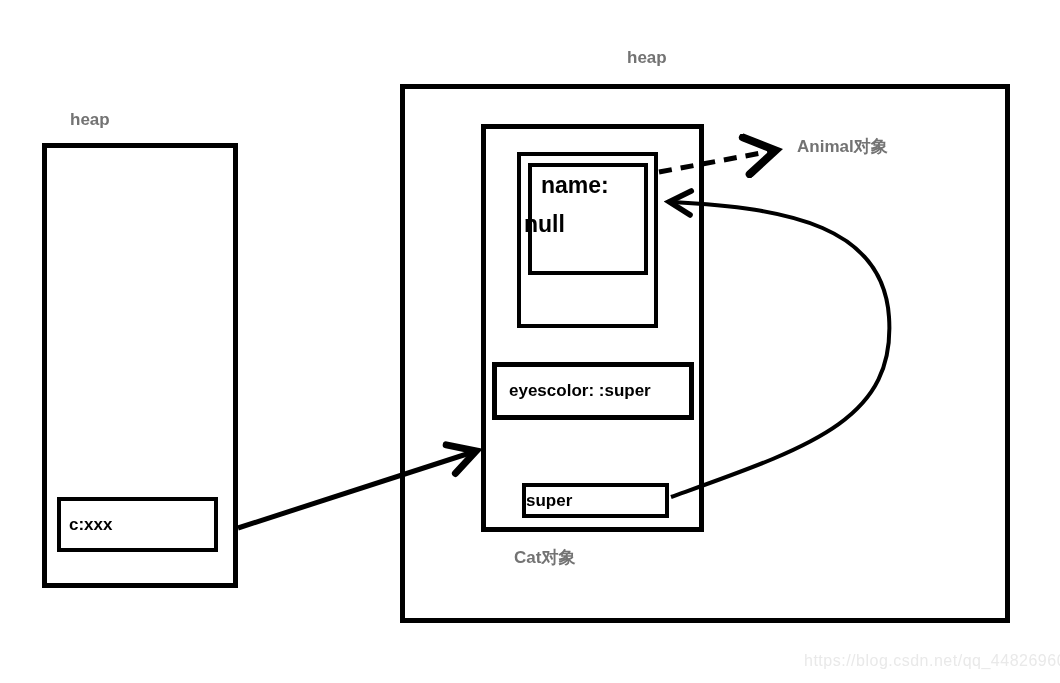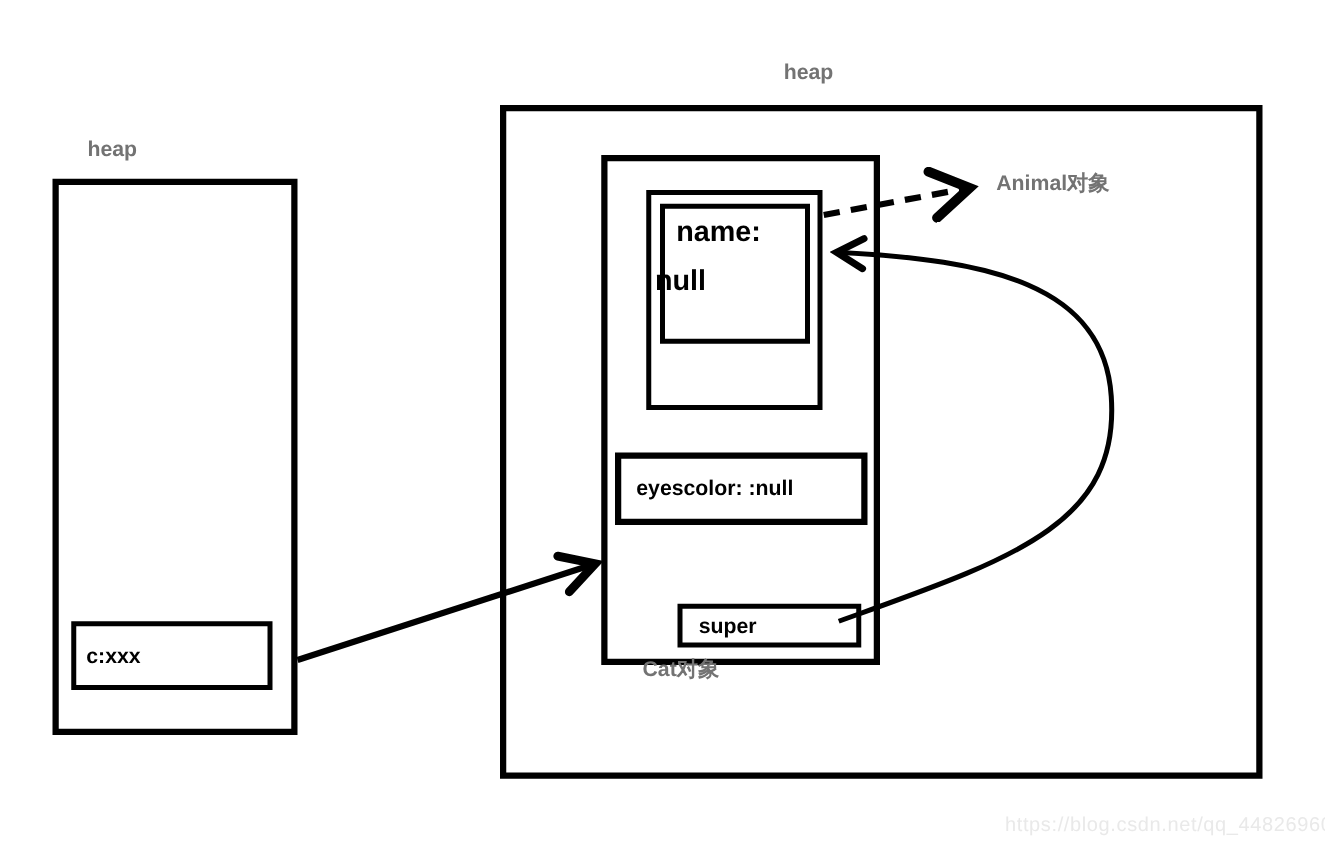--- a/index.html
+++ b/index.html
@@ -76,32 +76,32 @@
   <div class="box border5" style="left:42px; top:143px; width:196px; height:445px;"></div>
 
   <div class="box border4 vcenter" style="left:57px; top:497px; width:161px; height:55px; padding-left:8px;">
     <span>c:xxx</span>
   </div>
 
   <div class="lbl" style="left:627px; top:48px;">heap</div>
   <div class="box border5" style="left:400px; top:84px; width:610px; height:539px;"></div>
 
   <div class="box border5" style="left:481px; top:124px; width:223px; height:408px;"></div>
-  <div class="lbl" style="left:514px; top:526px;">Cat对象</div>
+  <div class="lbl" style="left:514px; top:548px;">Cat对象</div>
 
   <div class="box border4" style="left:517px; top:152px; width:141px; height:176px;"></div>
   <div class="box border4" style="left:528px; top:163px; width:120px; height:112px;"></div>
   <div class="field-text" style="left:541px; top:172px;">name:</div>
   <div class="field-text" style="left:524px; top:211px;">null</div>
 
   <div class="box border5 vcenter" style="left:492px; top:362px; width:202px; height:58px; padding-left:12px;">
-    <span>eyescolor: :null</span>
+    <span>eyescolor: :super</span>
   </div>
 
-  <div class="box border4 vcenter" style="left:542px; top:483px; width:147px; height:35px; padding-left:13px;">
+  <div class="box border4 vcenter" style="left:522px; top:483px; width:147px; height:35px; ">
     <span>super</span>
   </div>
 
   <div class="lbl" style="left:797px; top:137px;">Animal对象</div>
 
   <svg class="arrow-layer" viewBox="0 0 1060 683" xmlns="http://www.w3.org/2000/svg">
     <defs>
       <marker id="arrowOpen" viewBox="0 0 12 12" refX="9" refY="6" markerWidth="8" markerHeight="8" orient="auto">
         <path d="M2,1.5 L10,6 L2,10.5" fill="none" stroke="#000000" stroke-width="2.1" stroke-linecap="round" stroke-linejoin="miter"></path>
       </marker>

